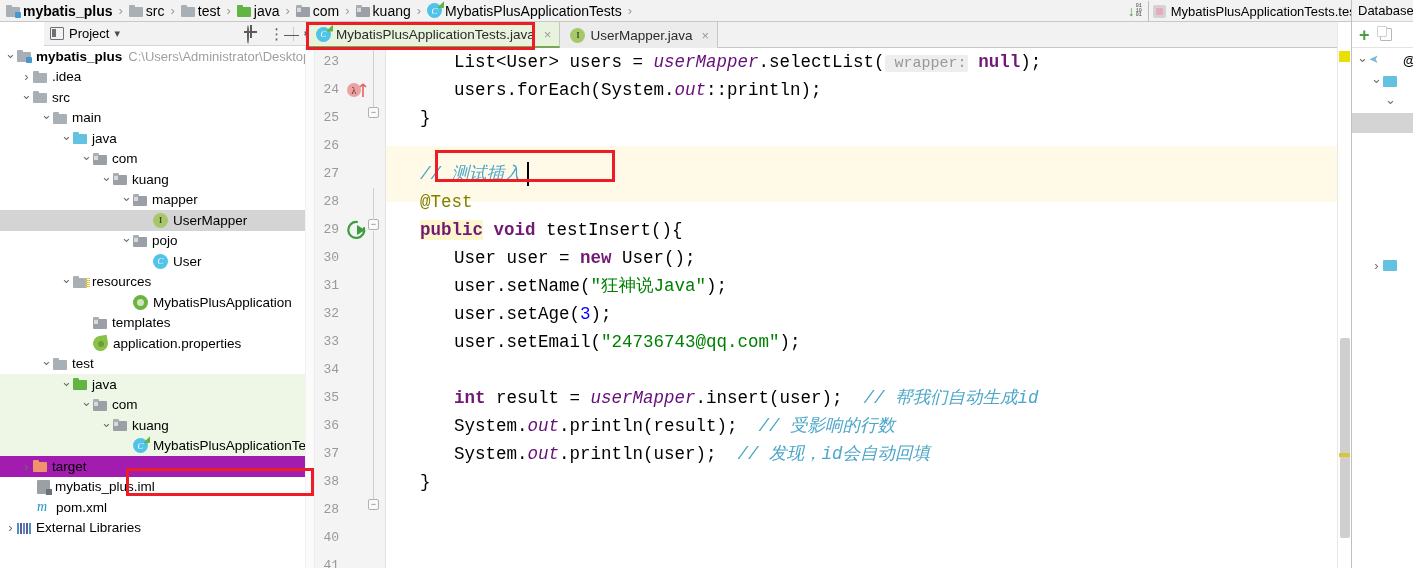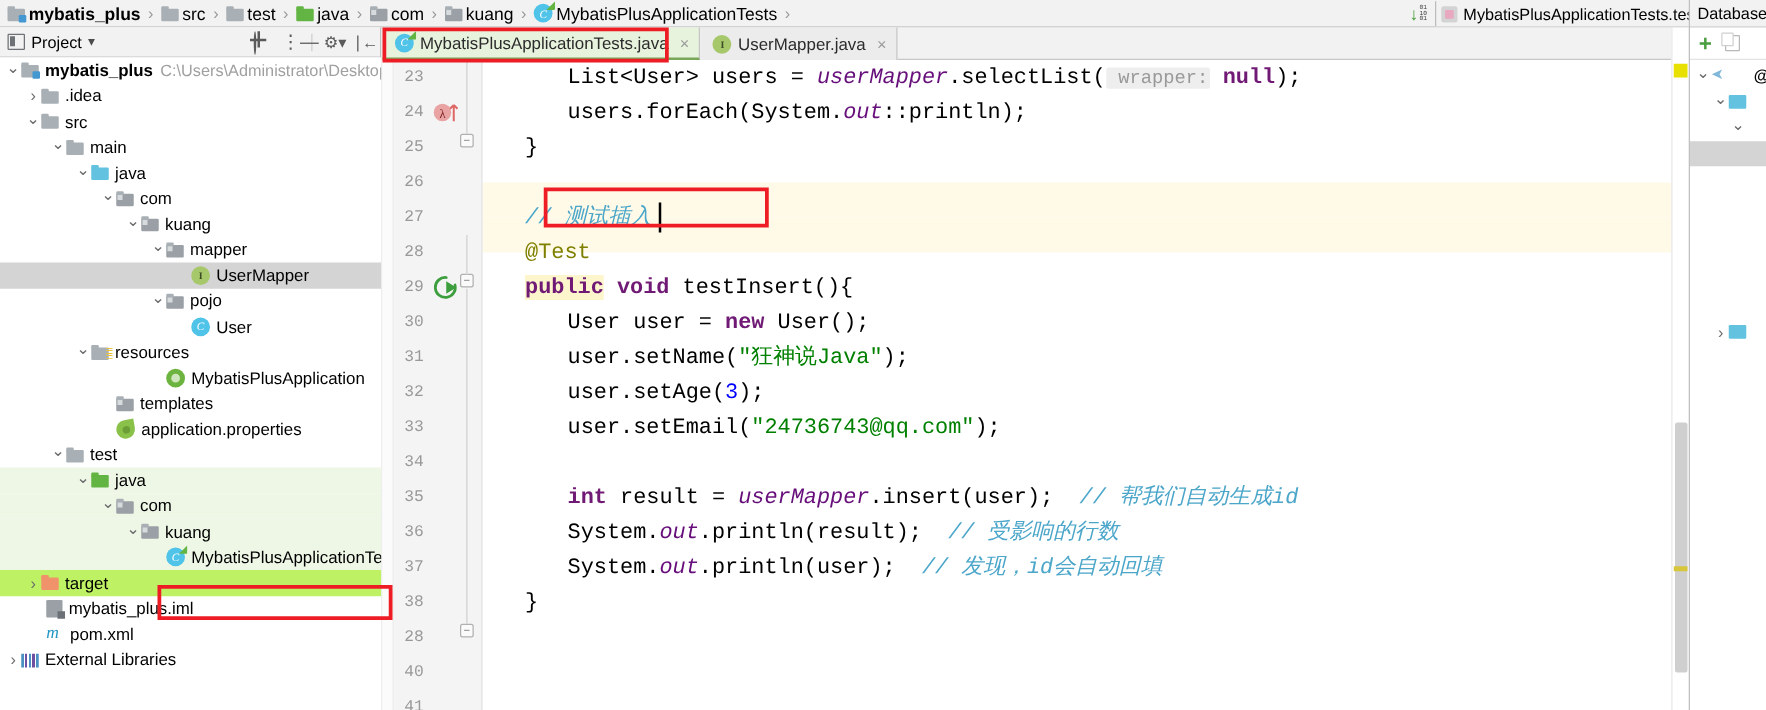--- a/index.html
+++ b/index.html
@@ -167,20 +167,21 @@
     border-right: 1px solid #c0c0c0;
     box-sizing: border-box;
   }
   .project-toolbar {
     height: 24px; width: 100%;
     background: #f2f2f2;
     border-bottom: 1px solid #d4d4d4;
     display: flex; align-items: center;
     box-sizing: border-box;
     padding: 0 4px 0 6px;
+    margin-left: 44px;
   }
   .pt-title {
     display: flex; align-items: center; gap: 5px;
     font-size: 13px; color: #000;
   }
   .pt-icon {
     width: 14px; height: 13px; border: 1.5px solid #6e7276;
     border-radius: 1px; position: relative; box-sizing: border-box;
   }
   .pt-icon:after {
@@ -214,21 +215,21 @@
     overflow: hidden; background: #fff;
     font-size: 13.5px; color: #000;
   }
   .tree-row {
     display: flex; align-items: center;
     height: 20.5px; white-space: nowrap;
     box-sizing: border-box;
   }
   .tree-row.selected { background: #d4d4d4; }
   .tree-row.hl-green { background: #eef7e6; }
-  .tree-row.hl-yellow { background: #bef264; }
+  .tree-row.hl-yellow { background: #a21caf; }
   .arrow {
     width: 13px; flex: none; text-align: center;
     font-size: 9px; color: #6e6e6e;
   }
   .arrow.down:after { content: "\2304"; position: relative; top: -3px; font-size: 13px;}
   .arrow.right:after { content: "\203A"; font-size: 13px; color:#6e6e6e;}
   .tree-label { margin-left: 5px; }
   .tree-label.bold { font-weight: bold; }
 
   

